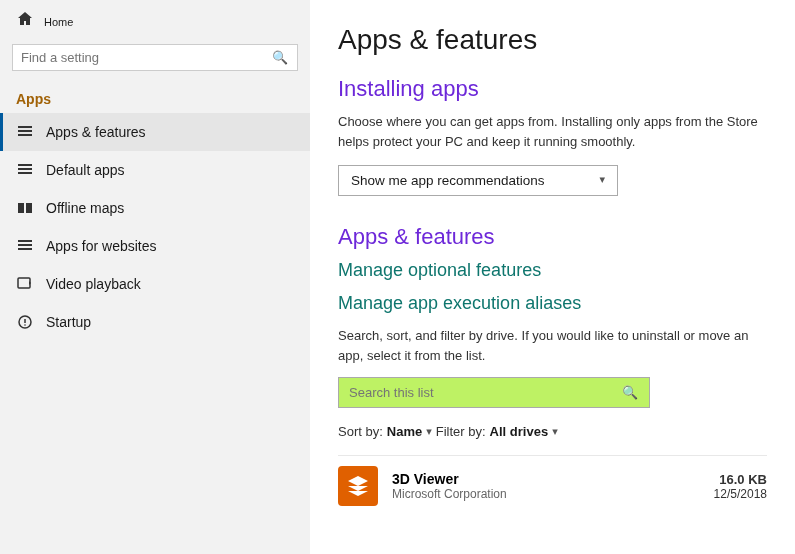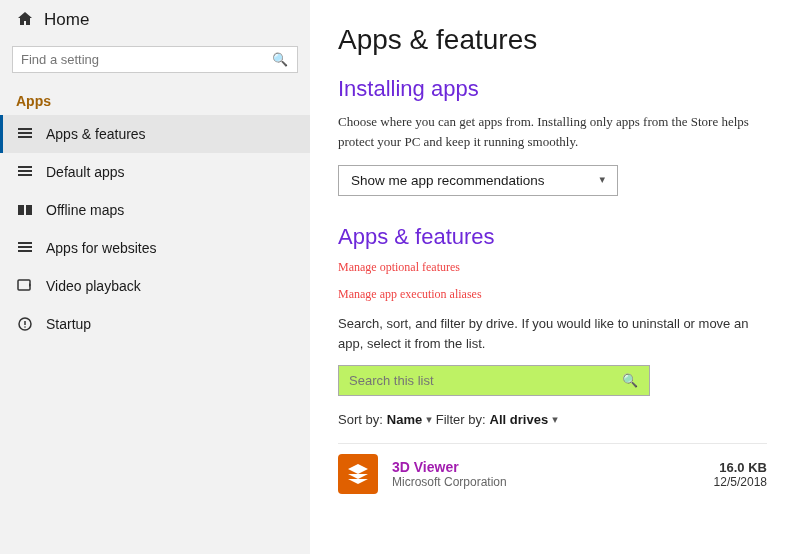--- a/index.html
+++ b/index.html
@@ -19,24 +19,24 @@
       width: 310px;
       background: #f2f2f2;
       padding: 0;
       flex-shrink: 0;
       display: flex;
       flex-direction: column;
     }
 
     .sidebar-home {
       display: flex;
-      align-items: flex-start;
+      align-items: flex-end;
       padding: 10px 16px;
       gap: 10px;
-      font-size: 17px;
+      font-size: 11px;
       cursor: pointer;
     }
 
     .sidebar-search {
       margin: 6px 12px 12px 12px;
       display: flex;
       align-items: center;
       background: white;
       border: 1px solid #ccc;
       padding: 5px 8px;
@@ -102,21 +102,20 @@
       font-weight: 400;
       margin-bottom: 10px;
       color: #6d28d9;
     }
 
     .install-description {
       font-size: 13px;
       color: #333;
       margin-bottom: 14px;
       line-height: 1.5;
-      font-family: Liberation Serif, serif;
     }
 
     .dropdown-btn {
       display: flex;
       align-items: flex-start;
       justify-content: space-between;
       border: 1px solid #aaa;
       background: white;
       padding: 7px 12px;
       width: 280px;
@@ -126,28 +125,27 @@
       margin-bottom: 28px;
     }
 
     .section-divider {
       margin-bottom: 16px;
     }
 
     .link-btn {
       background: none;
       border: none;
-      color: #ef4444;
-      font-size: 12px;
+      color: #0f766e;
+      font-size: 18px;
       cursor: pointer;
       padding: 0;
       margin-bottom: 12px;
       display: block;
       text-decoration: none;
-      font-family: Liberation Serif, serif;
     }
 
     .search-sort-desc {
       font-size: 13px;
       color: #333;
       margin-bottom: 12px;
       line-height: 1.5;
     }
 
     .search-box {
@@ -212,21 +210,21 @@
       height: 24px;
     }
 
     .app-info {
       flex: 1;
     }
 
     .app-name {
       font-size: 14px;
       font-weight: 600;
-      color: #a21caf;
+      color: #000000;
     }
 
     .app-publisher {
       font-size: 12px;
       color: #666;
     }
 
     .app-meta {
       text-align: right;
       font-size: 12px;

